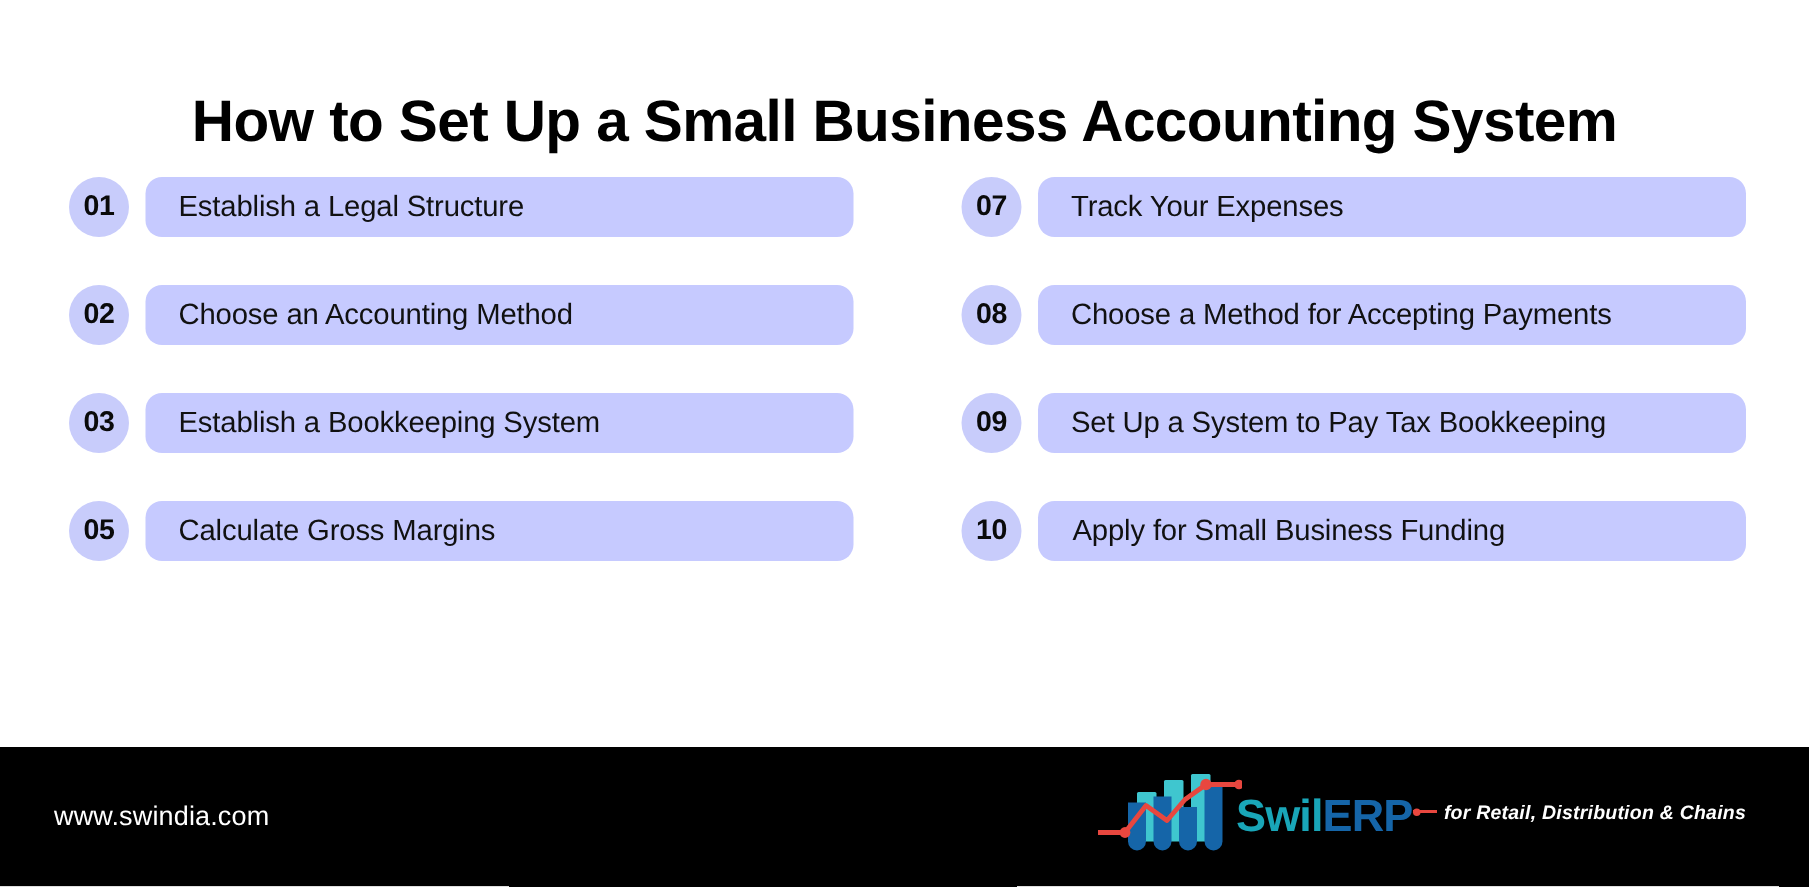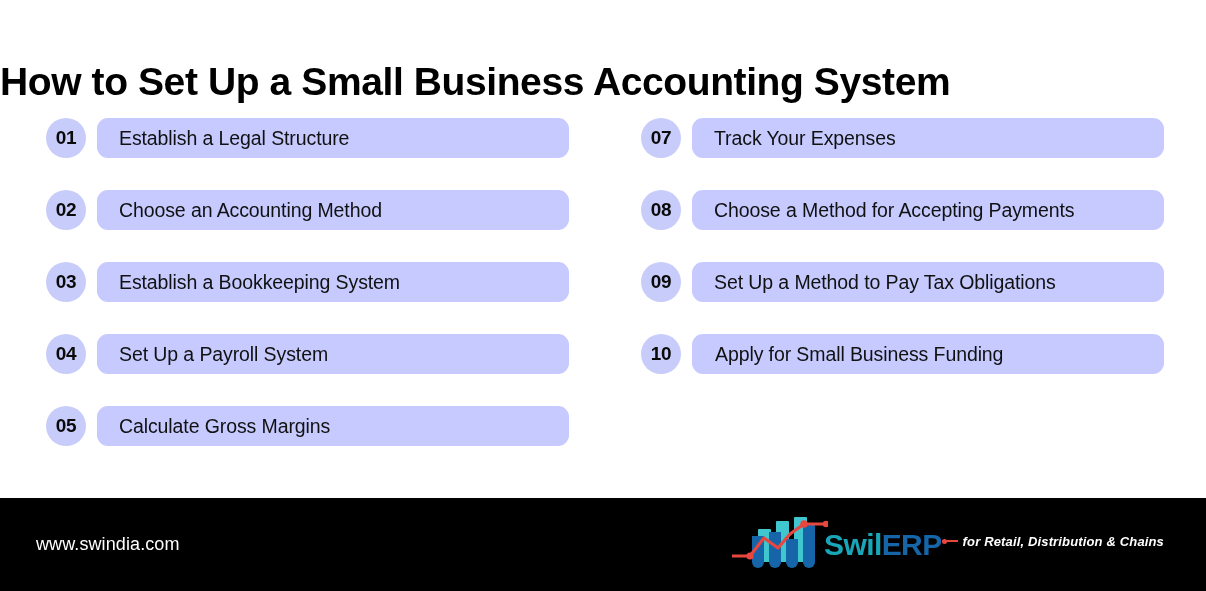--- a/index.html
+++ b/index.html
@@ -20,21 +20,21 @@
     background: #ffffff;
     overflow: hidden;
   }
 
   
   .title {
     position: absolute;
     left: 0;
     top: 30px;
     width: 1206px;
-    text-align: left;
+    text-align: center;
     font-size: 39px;
     line-height: 52px;
     font-weight: 700;
     letter-spacing: -0.4px;
     color: #000000;
     white-space: nowrap;
   }
 
   
   .steps {
@@ -185,24 +185,20 @@
       <div class="step-row">
         <div class="step-badge">02</div>
         <div class="step-pill">Choose an Accounting Method</div>
       </div>
 
       <div class="step-row">
         <div class="step-badge">03</div>
         <div class="step-pill">Establish a Bookkeeping System</div>
       </div>
 
-      <div class="step-row">
-        <div class="step-badge">04</div>
-        <div class="step-pill">Set Up a Payroll System</div>
-      </div>
 
       <div class="step-row">
         <div class="step-badge">05</div>
         <div class="step-pill">Calculate Gross Margins</div>
       </div>
 
     </div>
 
     <div class="column right">
 
@@ -212,21 +208,21 @@
         <div class="step-pill">Track Your Expenses</div>
       </div>
 
       <div class="step-row">
         <div class="step-badge">08</div>
         <div class="step-pill">Choose a Method for Accepting Payments</div>
       </div>
 
       <div class="step-row">
         <div class="step-badge">09</div>
-        <div class="step-pill">Set Up a Method to Pay Tax Obligations</div>
+        <div class="step-pill">Set Up a System to Pay Tax Bookkeeping</div>
       </div>
 
       <div class="step-row">
         <div class="step-badge">10</div>
         <div class="step-pill indented">Apply for Small Business Funding</div>
       </div>
 
     </div>
 
   </div>

